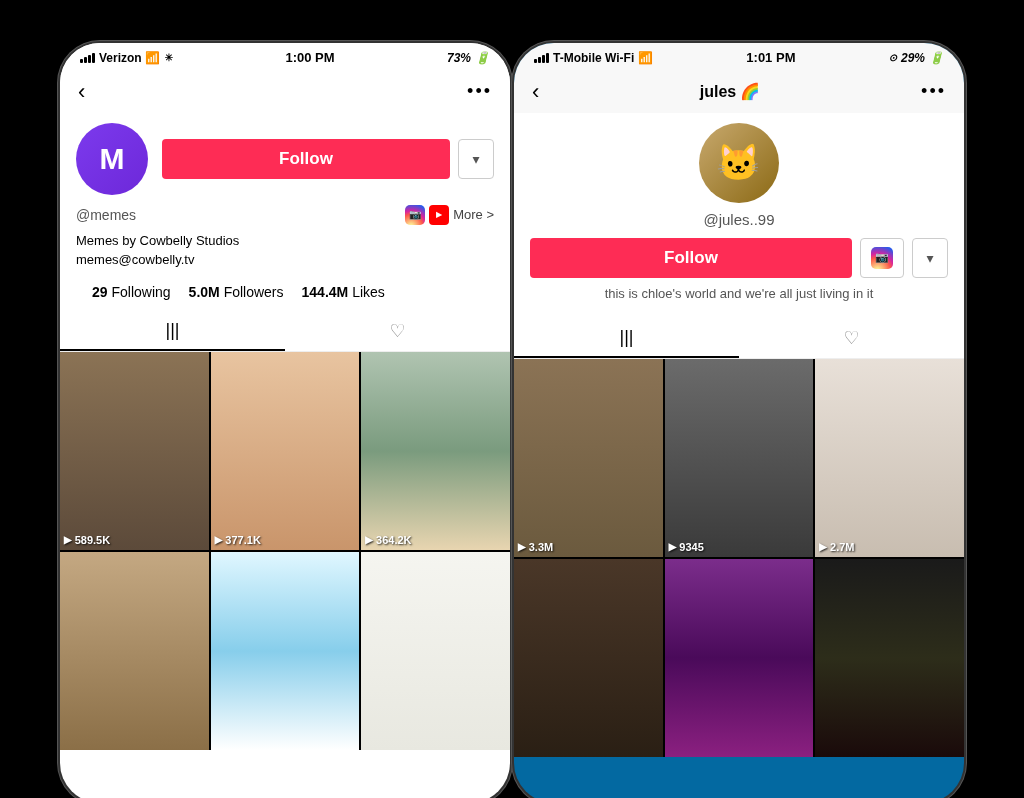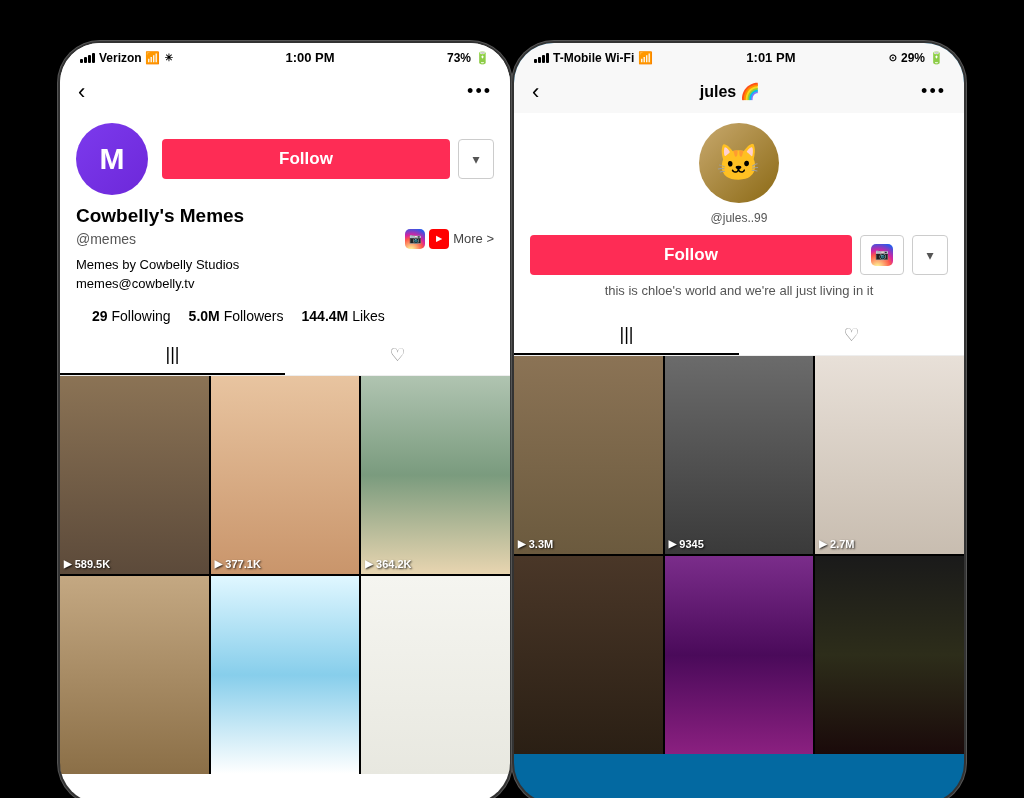--- a/index.html
+++ b/index.html
@@ -32,21 +32,21 @@
       justify-content: space-between;
       align-items: center;
       padding: 6px 20px 4px 20px;
       font-size: 12px;
       font-weight: 600;
       background: #fff;
       height: 28px;
     }
     .status-left { display: flex; align-items: center; gap: 4px; }
     .status-center { font-size: 13px; font-weight: 600; }
-    .status-right { display: flex; align-items: center; gap: 4px; }
+    .status-right { display: flex; align-items: center; gap: 4px; font-style: italic; }
     .signal-bars { display: flex; align-items: flex-end; gap: 1px; }
     .signal-bar { width: 3px; background: #000; border-radius: 1px; }
 
     
     .nav-bar {
       display: flex;
       justify-content: space-between;
       align-items: center;
       padding: 8px 18px;
       background: #fff;
@@ -220,21 +220,21 @@
       border-radius: 50%;
       background: linear-gradient(135deg, #c8a96e, #8B6914);
       overflow: hidden;
       margin-bottom: 8px;
       display: flex;
       align-items: center;
       justify-content: center;
       font-size: 36px;
     }
     .profile-handle-center {
-      font-size: 12px;
+      font-size: 15px;
       color: #555;
       margin-bottom: 10px;
     }
     .stats-row-center {
       display: flex;
       justify-content: center;
       gap: 30px;
       width: 100%;
       margin-bottom: 12px;
     }
@@ -348,21 +348,20 @@
         <div class="avatar">
           <div class="memes-avatar-content">
             <span class="penguin-m">M</span>
           </div>
         </div>
         <div class="follow-area">
           <button class="follow-btn">Follow</button>
           <div class="dropdown-btn">▾</div>
         </div>
       </div>
-      <div class="profile-name">Cowbelly's Memes</div>
       <div class="profile-handle-row">
         <span class="profile-handle">@memes</span>
         <div class="social-more">
           <div class="social-icon-ig">📷</div>
           <div class="social-icon-yt">▶</div>
           <span>More &gt;</span>
         </div>
       </div>
     </div>
 

